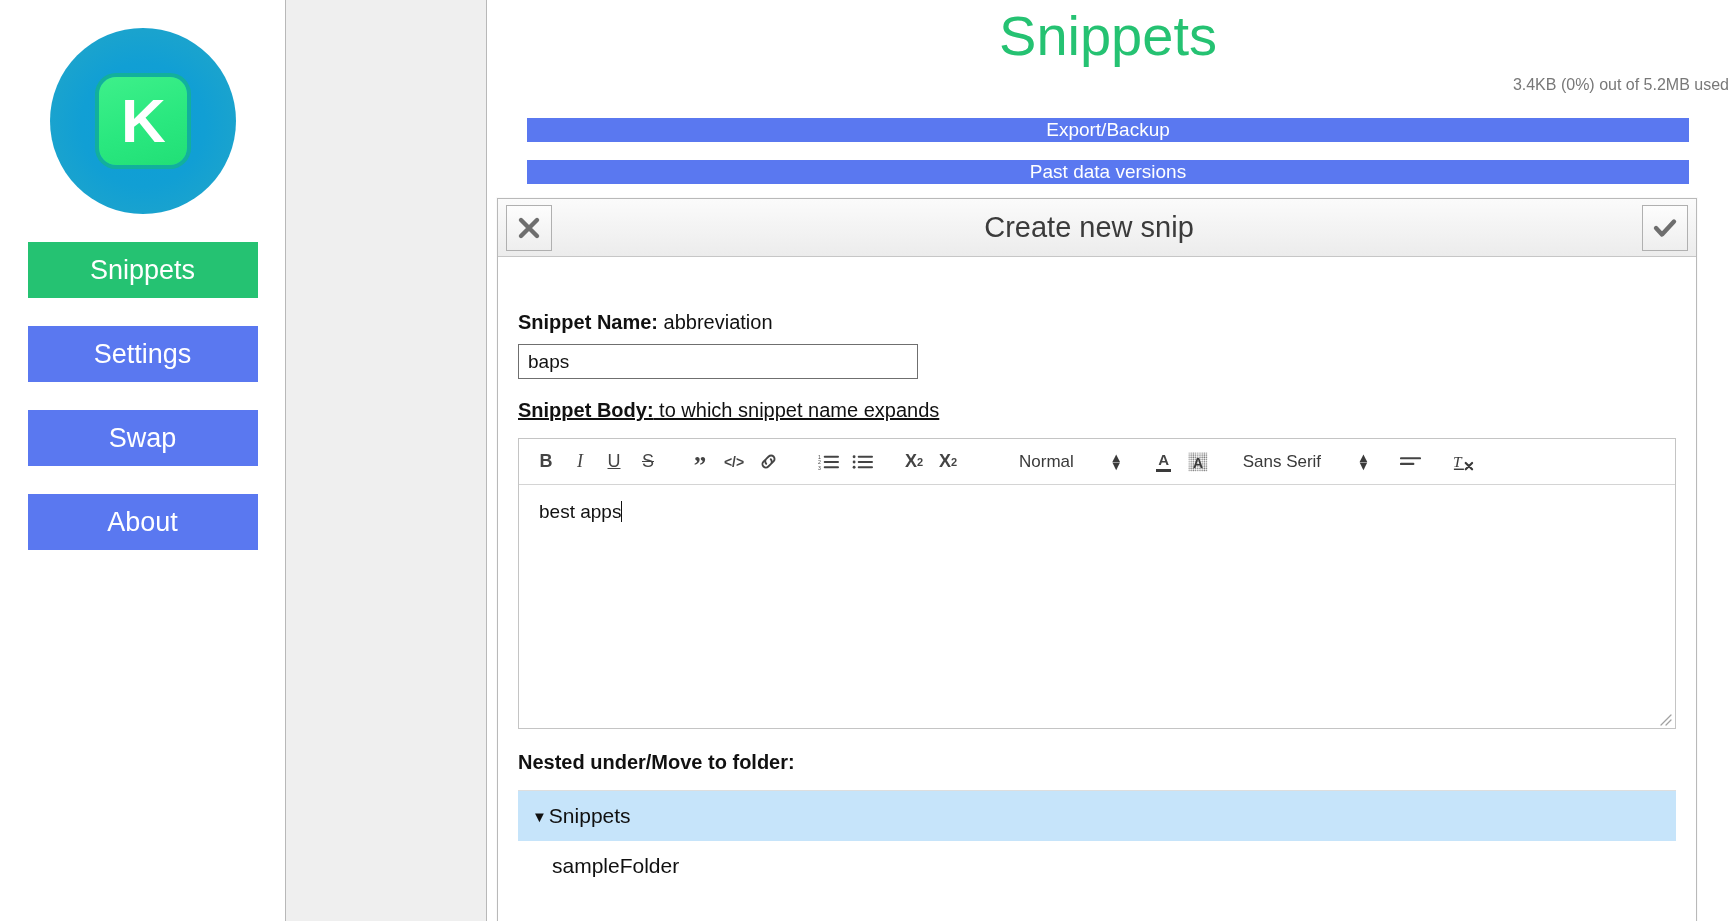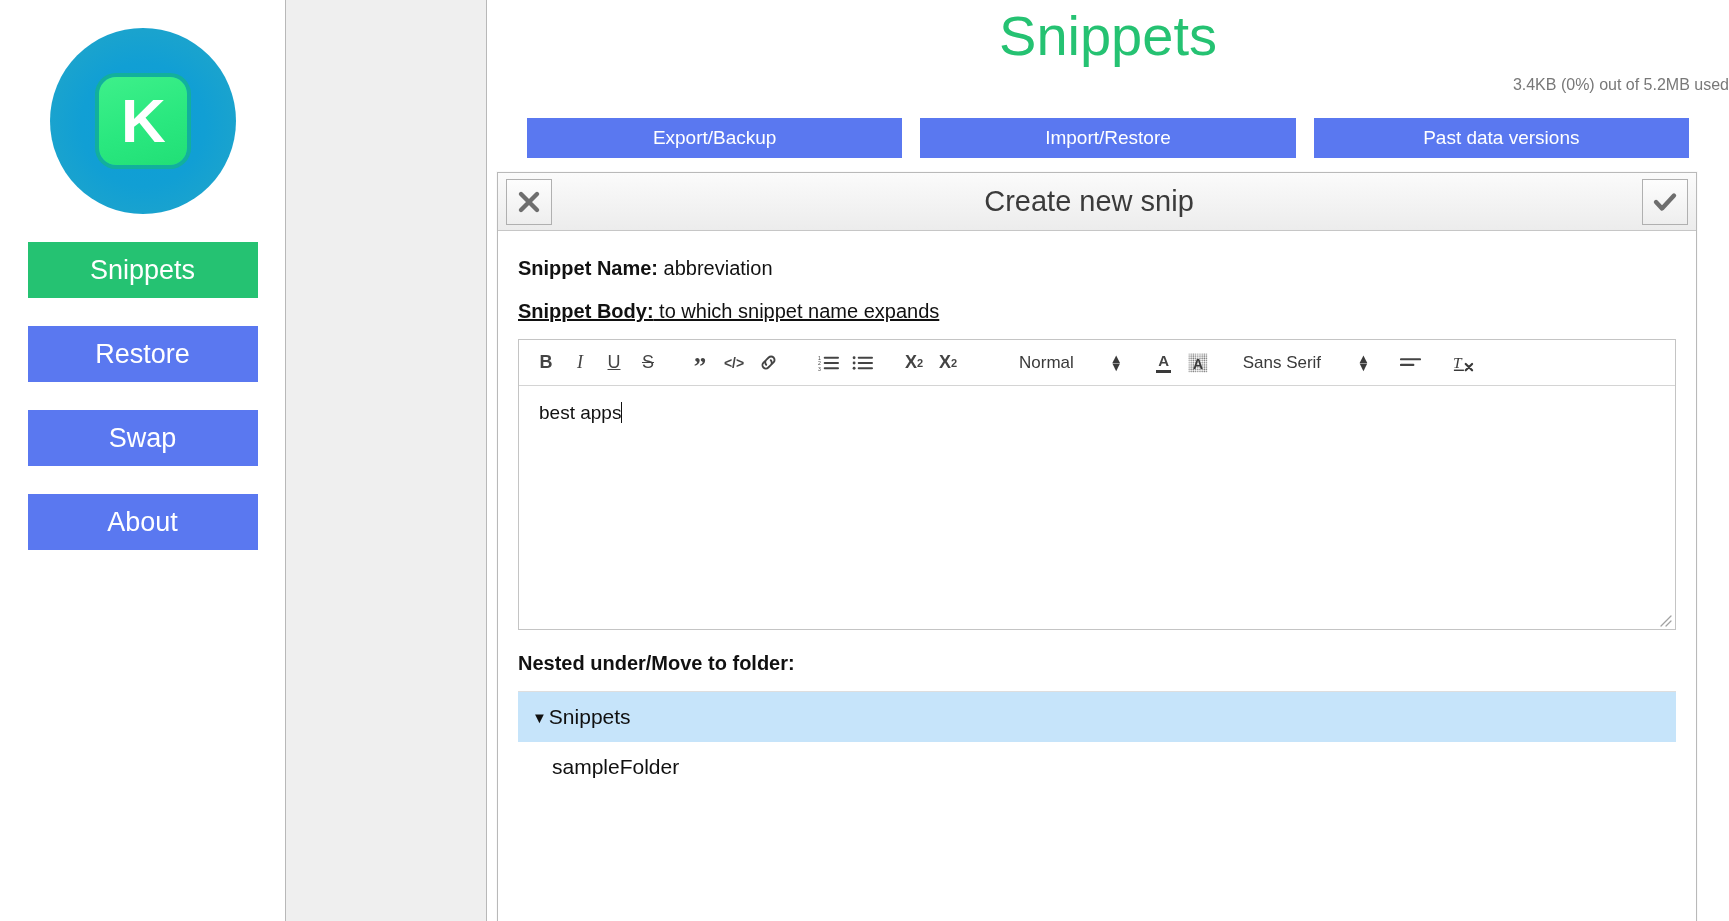--- a/index.html
+++ b/index.html
@@ -110,20 +110,21 @@
     color: #787878;
     font-size: 16px;
     margin-top: 12px;
   }
 
   .action-row {
     display: flex;
     gap: 18px;
     padding: 0 40px;
     margin-top: 24px;
+    flex-direction: column;
   }
   .action-btn {
     flex: 1;
     height: 40px;
     background: #5a78f0;
     border: none;
     color: #ffffff;
     font-size: 19px;
     cursor: pointer;
     font-family: "Liberation Sans", sans-serif;
@@ -160,21 +161,21 @@
     position: absolute;
     left: 0; right: 16px;
     text-align: center;
     font-size: 29px;
     color: #3b3b3b;
     pointer-events: none;
     font-family: "Liberation Sans", sans-serif;
   }
   .header-spacer { flex: 1; }
 
-  .modal-body { padding: 26px 20px 0 20px; }
+  .modal-body { padding: 26px 20px 0 20px; margin-top: 28px; }
 
   .field-label {
     font-size: 20px;
     color: #111111;
     margin-bottom: 10px;
   }
   .field-label b { font-weight: bold; }
   .field-label span.hint { font-weight: normal; }
 
   .name-input {
@@ -312,40 +313,39 @@
         <div class="logo-square">
           <span class="logo-letter">K</span>
         </div>
       </div>
     </div>
 
     <button class="nav-btn active">
       <span>Snippets</span>
     </button>
     <button class="nav-btn normal">
-      <span>Restore</span>
+      <span>Settings</span>
     </button>
     <button class="nav-btn normal">
       <span>Swap</span>
     </button>
     <button class="nav-btn normal">
       <span>About</span>
     </button>
   </div>
 
   <div class="mid-panel"></div>
 
   <div class="main">
 
     <div class="app-title">Snippets</div>
     <div class="storage-line">3.4KB (0%) out of 5.2MB used</div>
 
     <div class="action-row">
       <button class="action-btn">Export/Backup</button>
-      <button class="action-btn">Import/Restore</button>
       <button class="action-btn">Past data versions</button>
     </div>
 
     <div class="modal">
 
       <div class="modal-header">
         <div class="icon-btn">
           <svg width="26" height="26" viewBox="0 0 26 26">
             <path d="M5 5 L21 21 M21 5 L5 21" stroke="#6e6e6e" stroke-width="4.4" stroke-linecap="round"></path>
           </svg>
@@ -358,20 +358,21 @@
           </svg>
         </div>
       </div>
 
       <div class="modal-body">
 
         <div class="field-label">
           <b>Snippet Name:</b><span class="hint"> abbreviation</span>
         </div>
 
+        <input class="name-input" type="text" value="baps" style="">
 
         <div class="field-label label-body">
           <b>Snippet Body:</b><span class="hint"> to which snippet name expands</span>
         </div>
 
         <div class="editor-shell">
 
 
           <div class="format-bar">
             <div class="fmt sans" style="font-weight:bold;">B</div>

